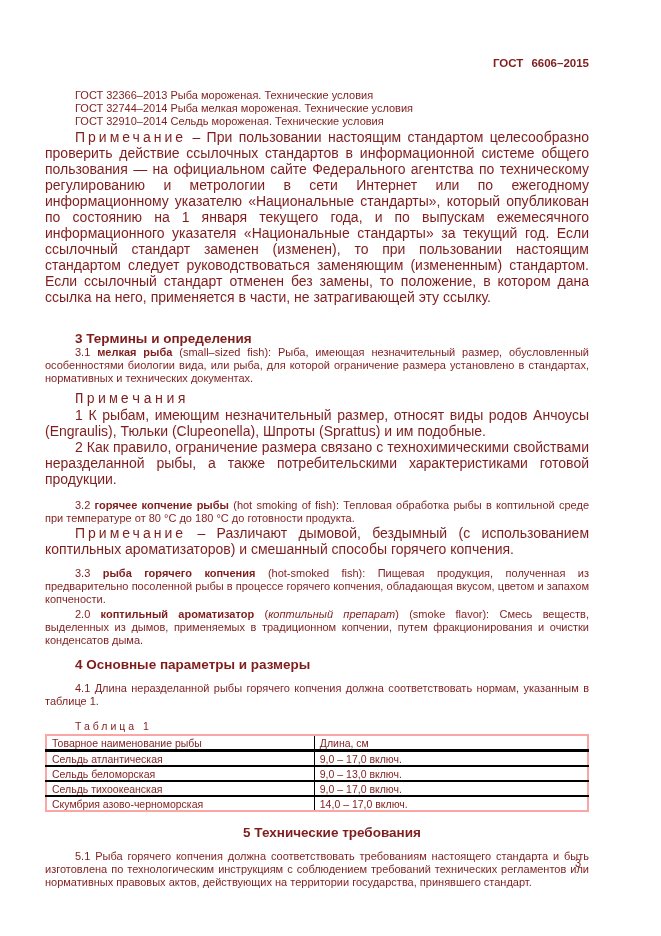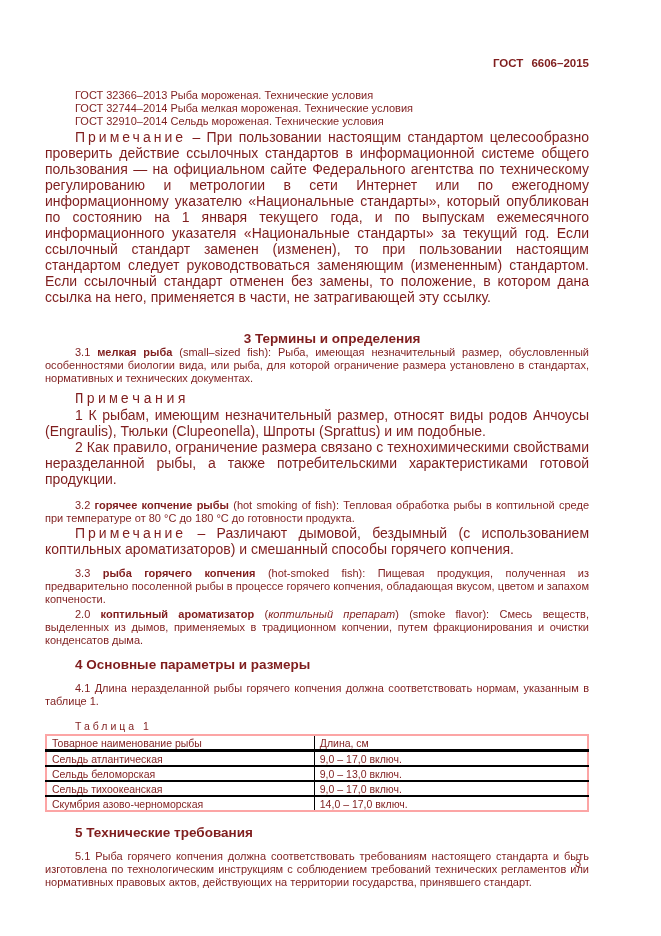--- a/index.html
+++ b/index.html
@@ -37,23 +37,23 @@
   .ls { letter-spacing: 3px; }
   .refs { margin-top: 19px; }
   .ref { text-align: left; }
   .refs-note { margin-top: 1px; }
   h2 {
     font-size: 13.5px;
     line-height: 15px;
     font-weight: bold;
     margin: 0 0 0 30px;
   }
-  .h-sec3 { margin-top: 26px; text-align: center; }
+  .h-sec3 { margin-top: 26px; }
   .h-sec4 { margin-top: 10px; }
-  .h-sec5 { margin-top: 13px; }
+  .h-sec5 { margin-top: 13px; text-align: center; }
   .intro { margin-top: 10px; }
   .terms-notes { margin-top: 6px; }
   .gap12 { margin-top: 12px; }
   .gap10 { margin-top: 10px; }
   .gap2 { margin-top: 2px; }
   .table-label {
     margin-top: 12px;
     font-size: 10.5px;
     line-height: 13px;
     margin-left: 30px;

